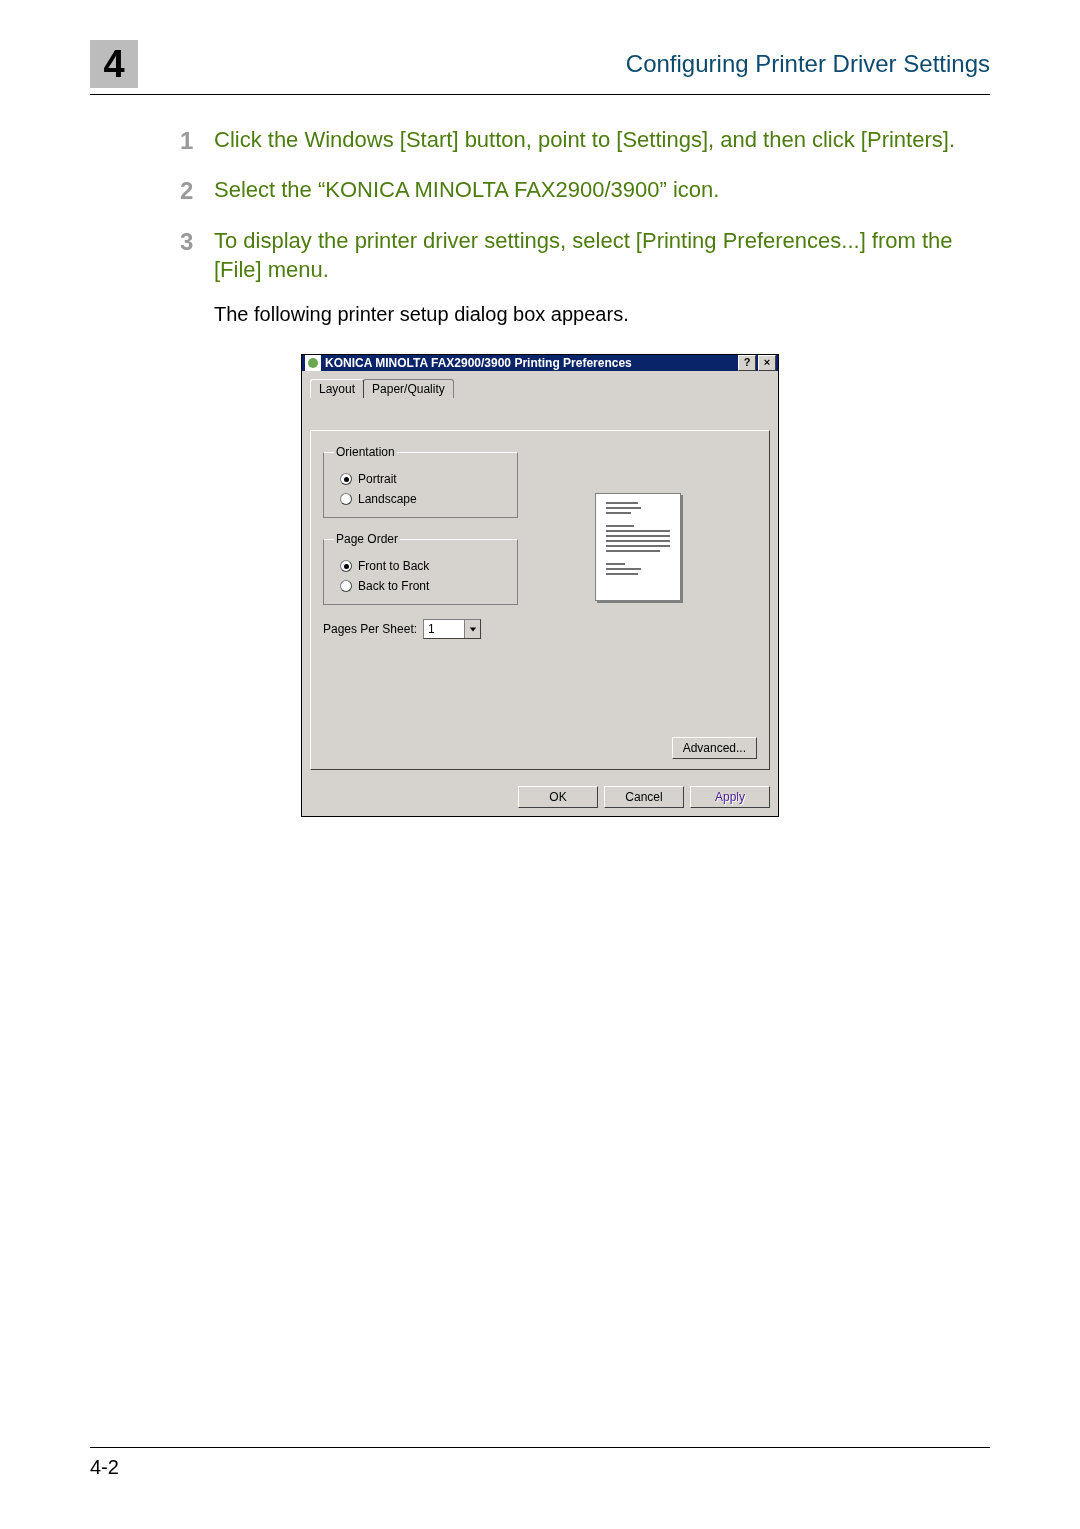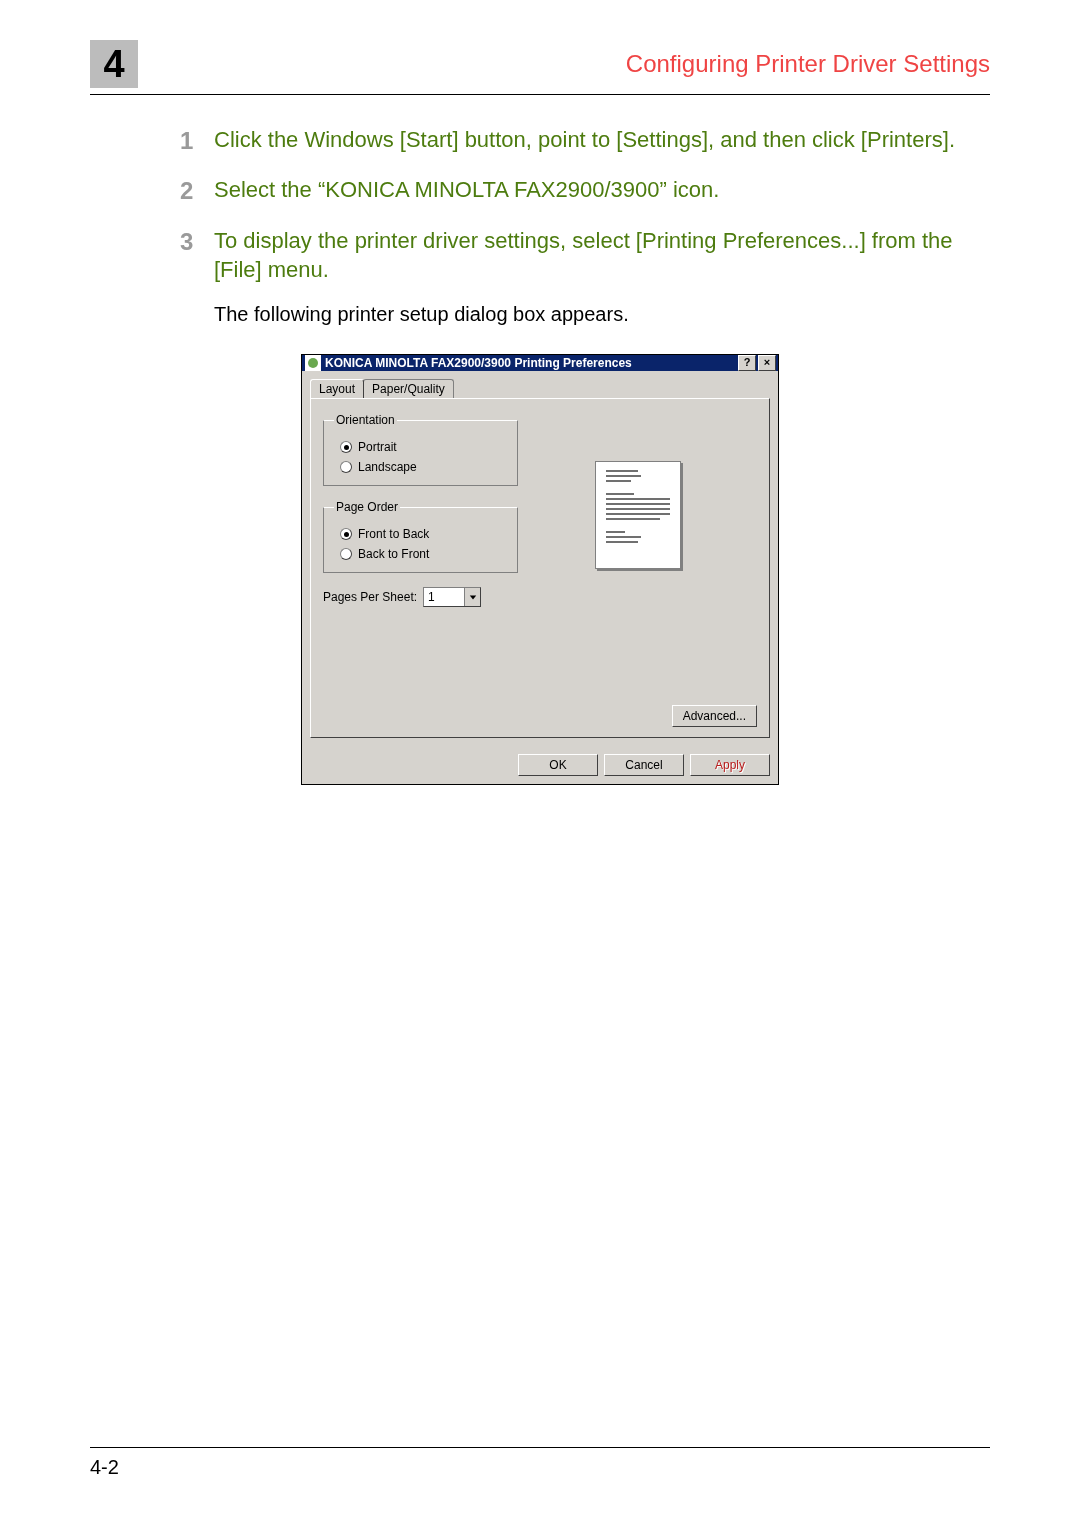--- a/index.html
+++ b/index.html
@@ -33,21 +33,21 @@
     justify-content: center;
     font-size: 38px;
     font-weight: bold;
     color: #000;
     margin-right: 8px;
   }
   .header-title {
     flex: 1;
     text-align: right;
     font-size: 24px;
-    color: #ef4444;
+    color: #0c4a6e;
   }
   .section-title {
     font-weight: bold;
     font-size: 22px;
     margin: 40px 0 24px 90px;
   }
   .steps {
     margin-left: 90px;
   }
   .step {
@@ -136,20 +136,21 @@
     background:#d6d3ce;
   }
   .tab-panel {
     border:1px solid #fff;
     border-right-color:#404040;
     border-bottom-color:#404040;
     padding:14px 12px 12px 12px;
     height: 340px;
     position:relative;
     display:flex;
+    margin-top:32px;
   }
   .left-col { width: 195px; }
   .right-col { flex:1; display:flex; justify-content:center; align-items:flex-start; padding-top:48px;}
   fieldset.win {
     border:1px solid #808080;
     border-top-color:#fff;
     position:relative;
     margin:0 0 14px 0;
     padding:10px 10px 8px 10px;
   }
@@ -183,21 +184,21 @@
   .preview .pline{height:2px;background:#707070;margin-bottom:3px;}
   .preview .pgap{height:8px;}
   .advanced-row{text-align:right;position:absolute;right:12px;bottom:10px;}
   .btn {
     background:#d6d3ce;
     border:1px solid #fff;
     border-right-color:#404040;border-bottom-color:#404040;
     font-size:12px;padding:3px 10px;
     min-width:80px;text-align:center;display:inline-block;
   }
-  .btn.disabled{color:#b91c1c;text-shadow:1px 1px 0 #fff;}
+  .btn.disabled{color:#4c1d95;text-shadow:1px 1px 0 #fff;}
   .dialog-footer{
     display:flex;justify-content:flex-end;padding:8px;gap:6px;
   }
 
   .page-footer{
     position:absolute;
     left:90px;right:90px;bottom:50px;
     border-top:1px solid #000;
     padding-top:8px;
     font-size:20px;

